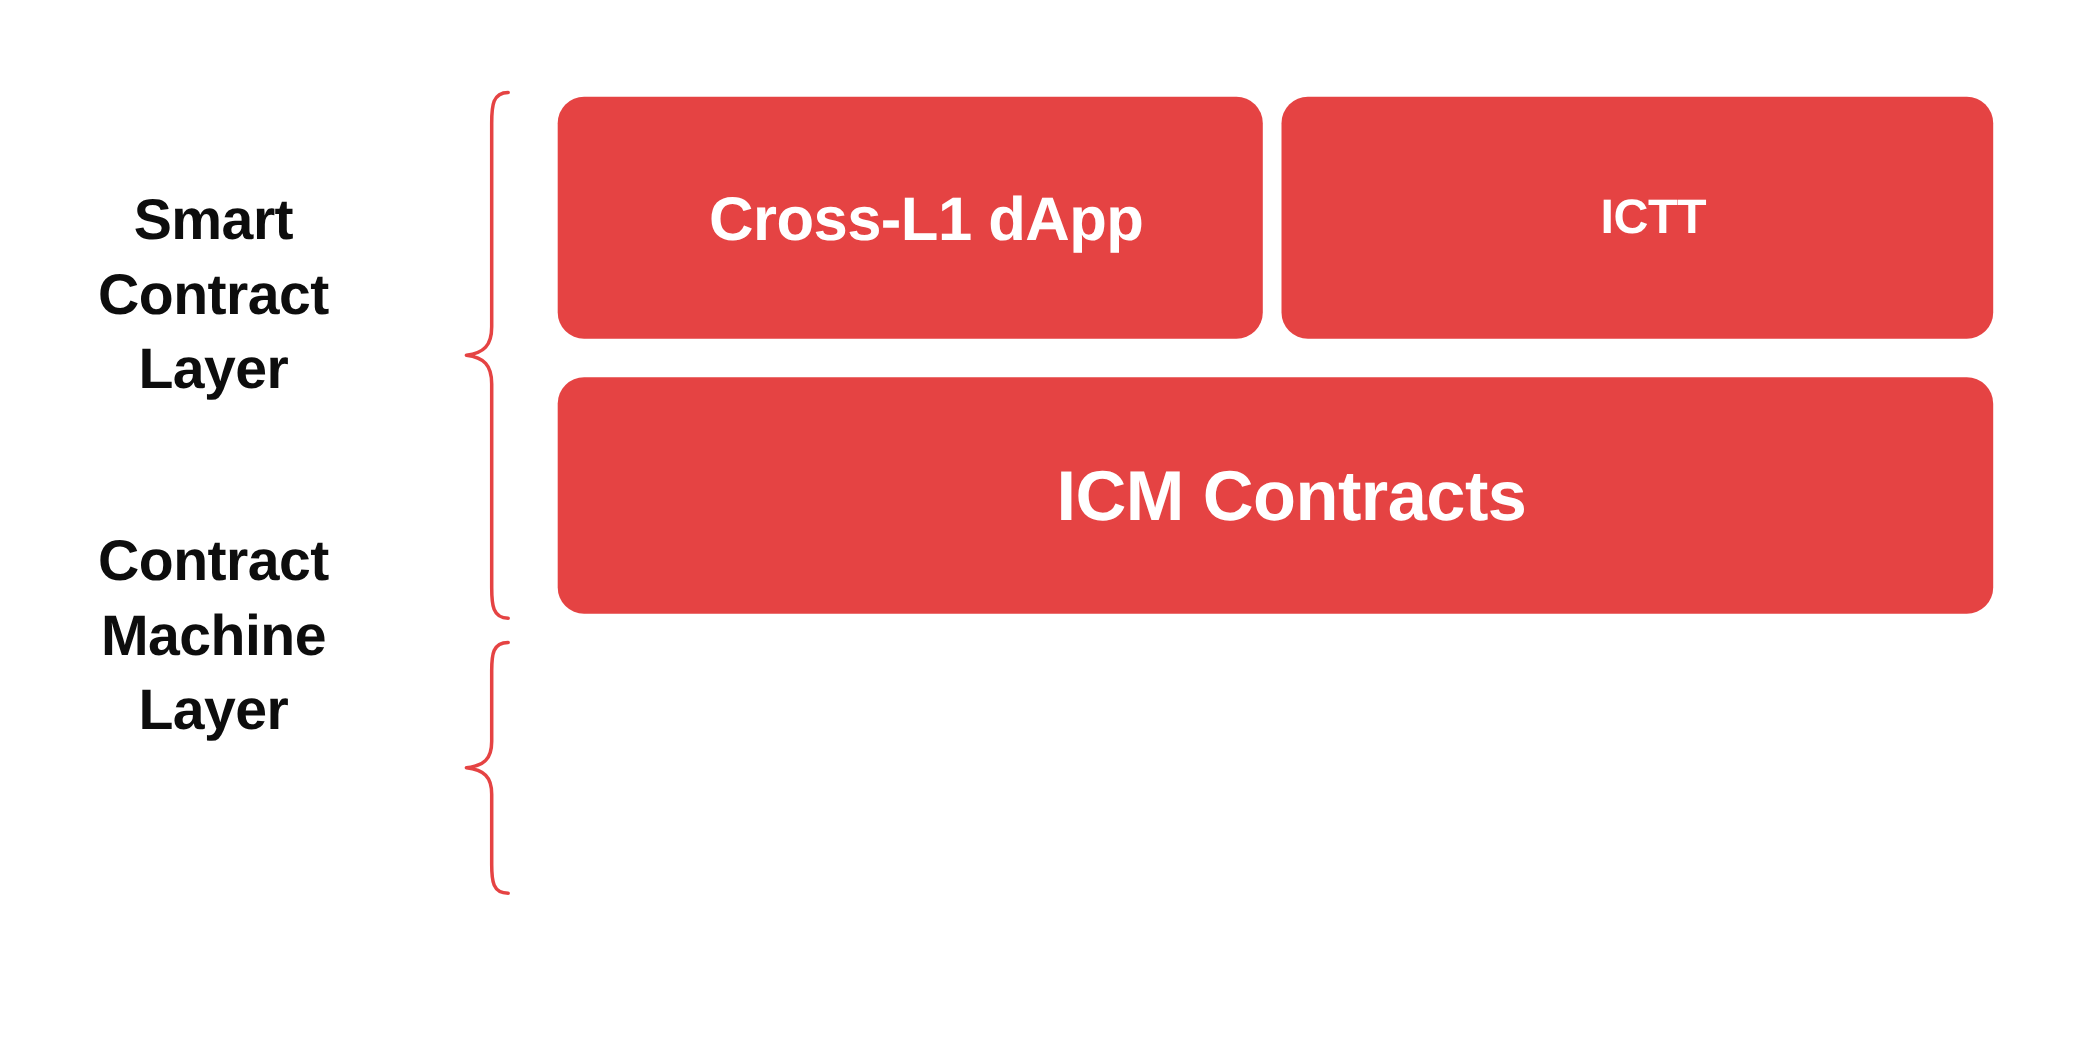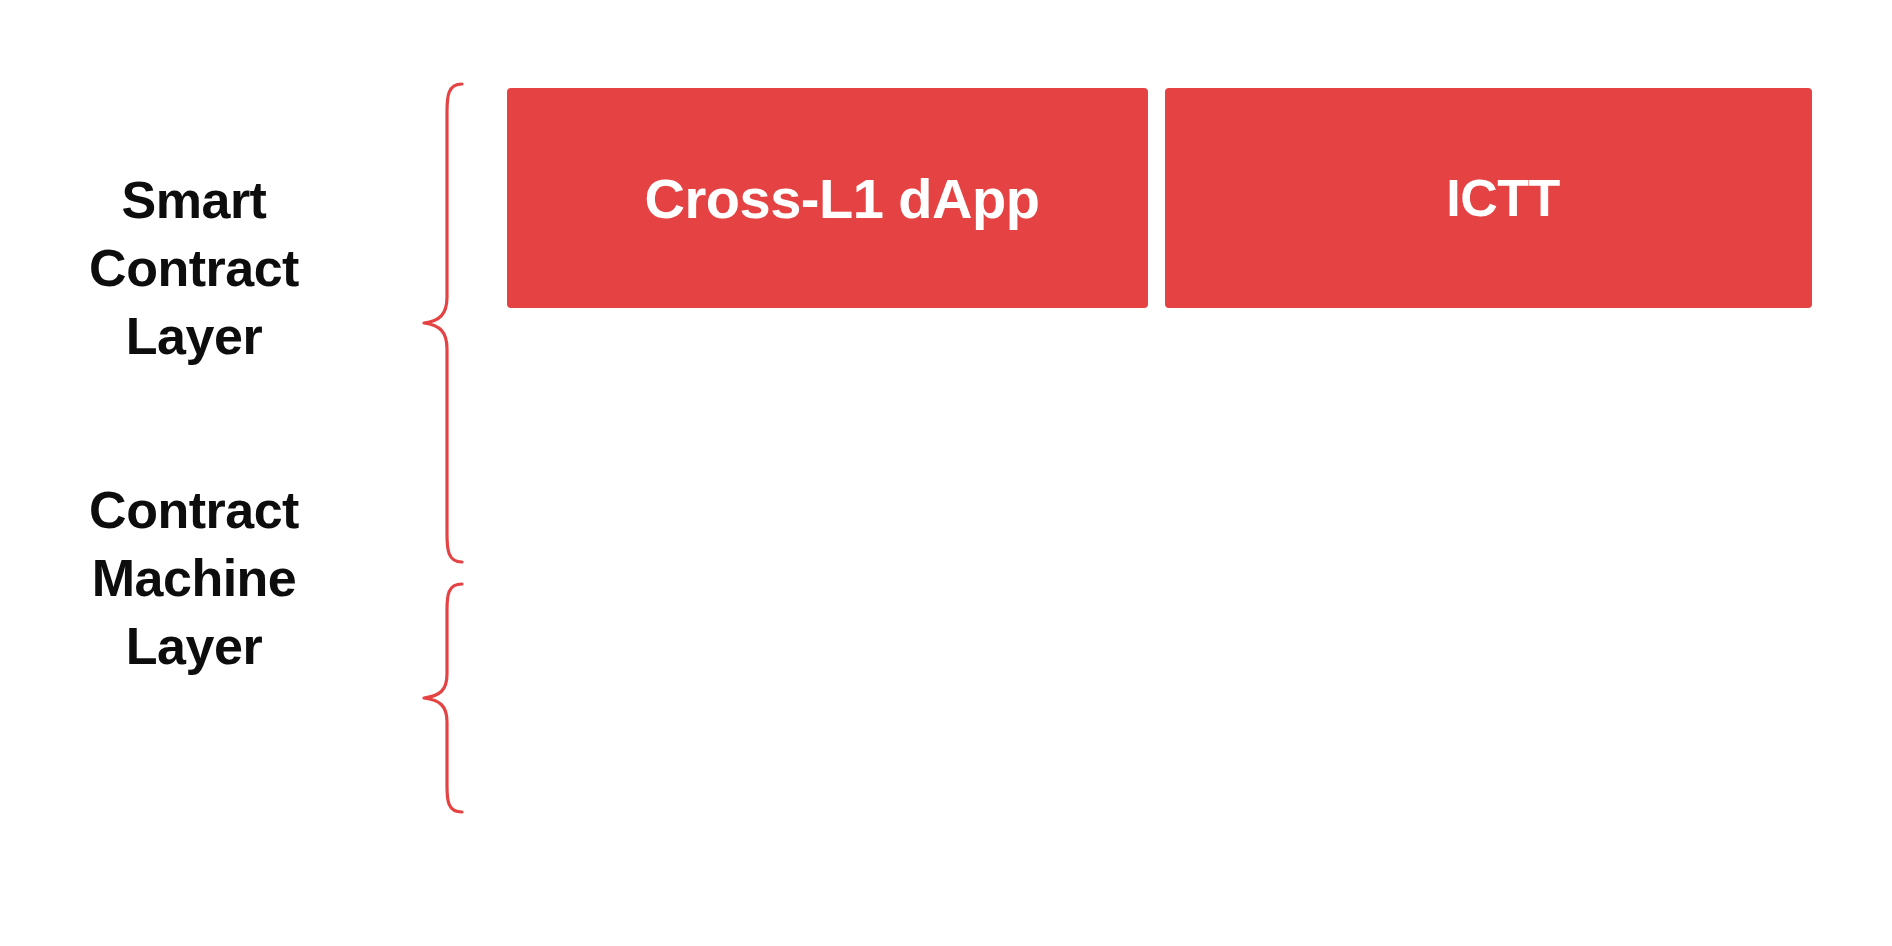--- a/index.html
+++ b/index.html
@@ -61,21 +61,21 @@
     display: block;
     width: 100%;
     height: 100%;
     overflow: visible;
   }
 
   
   .box {
     position: absolute;
     background: #e54343;
-    border-radius: 4px;
+    border-radius: 24px;
     display: flex;
     align-items: center;
     justify-content: center;
     color: #ffffff;
     font-weight: 700;
     letter-spacing: -0.5px;
     box-sizing: border-box;
     padding-left: 29px;
   }
   .box-label {
@@ -89,21 +89,21 @@
     top: 88px;
     width: 641px;
     height: 220px;
     font-size: 56px;
   }
   #box-ictt {
     left: 1165px;
     top: 88px;
     width: 647px;
     height: 220px;
-    font-size: 52px;
+    font-size: 44px;
   }
   #box-icm-contracts {
     left: 507px;
     top: 343px;
     width: 1305px;
     height: 215px;
     font-size: 64px;
   }
   #box-icm {
     left: 507px;
@@ -151,15 +151,18 @@
   </div>
 
   <div class="box" id="box-cross-l1-dapp">
     <span class="box-label">Cross-L1 dApp</span>
   </div>
 
   <div class="box" id="box-ictt">
     <span class="box-label">ICTT</span>
   </div>
 
+  <div class="box" id="box-icm-contracts">
+    <span class="box-label">ICM Contracts</span>
+  </div>
 
 
 </div>
 
 </body></html>

